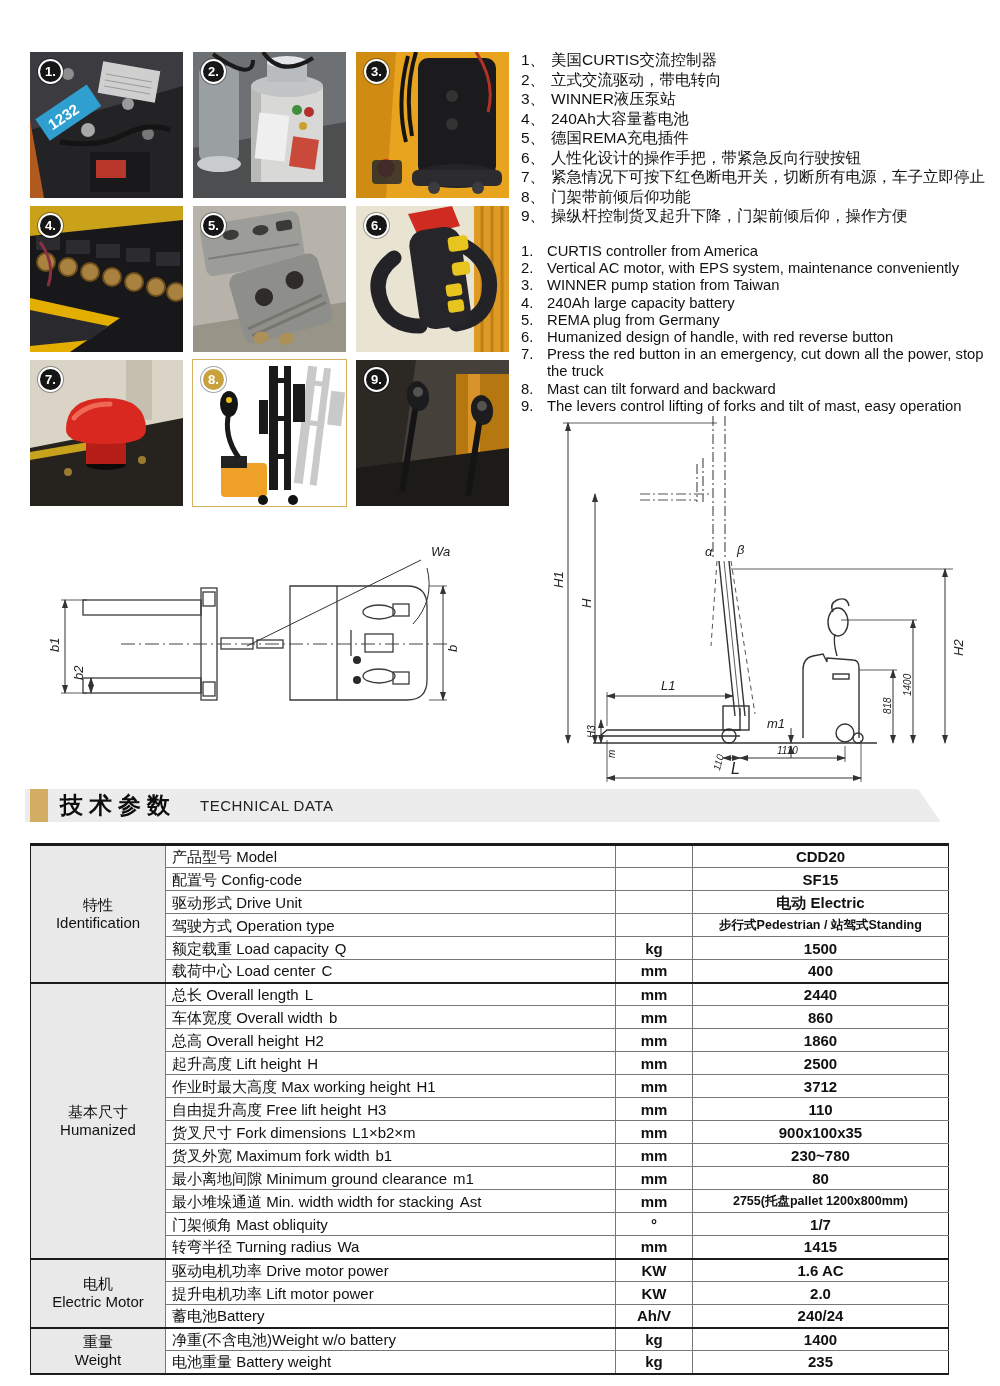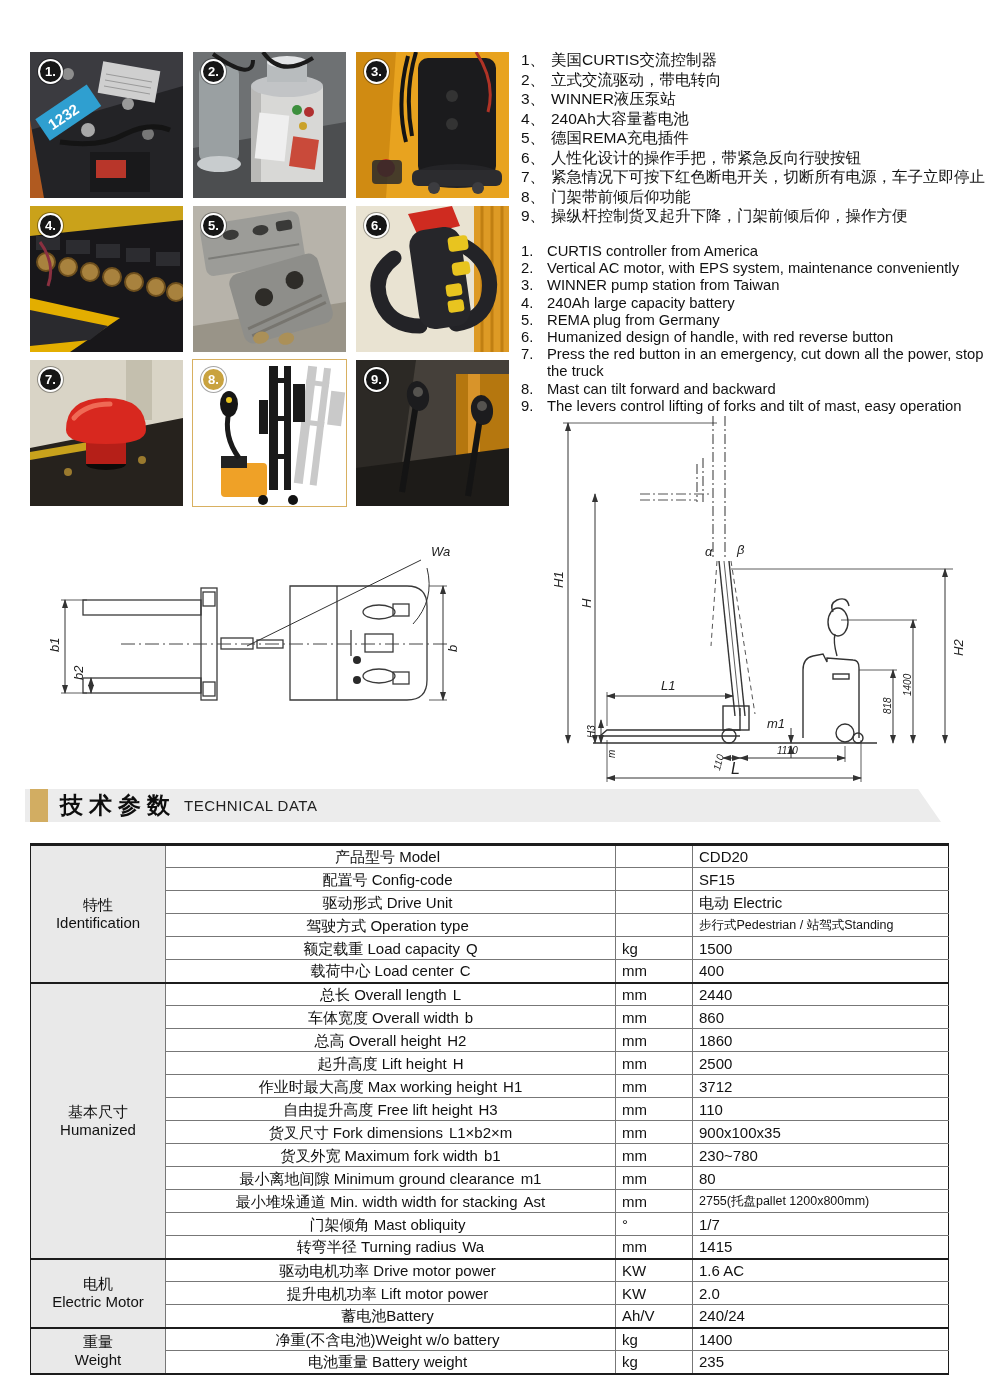--- a/index.html
+++ b/index.html
@@ -33,37 +33,37 @@
   .dim-label { font-style:italic; font-size:13px; fill:#222;
     font-family:"Liberation Sans",sans-serif; }
   .dim-label.small { font-size:10px; }
 
   
   .tech-header { position:absolute; left:25px; top:789px; width:916px; height:33px;
     background:#ececec; clip-path:polygon(0 0,97.5% 0,100% 100%,0 100%);
     display:flex; align-items:center; }
   .gold-square { width:18px; height:41px; background:#d2ad62; margin-left:5px; margin-top:-8px; }
   .title-cn { font-size:23px; font-weight:bold; letter-spacing:6px; margin-left:12px; color:#0d0d0d; }
-  .title-en { font-size:15px; color:#222; margin-left:8px; letter-spacing:.5px; }
+  .title-en { font-size:15px; color:#222; margin-left:24px; letter-spacing:.5px; }
 
   
   table.spec { position:absolute; left:30px; top:843px; width:918px;
     border-collapse:collapse; table-layout:fixed; font-size:15px; }
   table.spec col.c-sec { width:135px; } table.spec col.c-name { width:450px; }
   table.spec col.c-unit { width:77px; } table.spec col.c-val { width:256px; }
   table.spec { border-top:3px solid #1c1c1c; border-bottom:2px solid #1c1c1c; }
   table.spec td { border:1px solid #777; height:23px; padding:0 6px; line-height:19px;
     overflow:hidden; white-space:nowrap; }
   table.spec td.sec { background:#e9e9e9; text-align:center; padding:0 2px;
     border-left:1px solid #1c1c1c; white-space:normal; line-height:18px;margin-left:8px; }
   table.spec tbody { border-top:2.5px solid #1c1c1c; }
   table.spec td.name { }
-  table.spec td.name .cellflex { display:flex; justify-content:center; }
+  table.spec td.name .cellflex { display:flex; justify-content:flex-start; }
   table.spec td.name .sym { padding-left:6px; }
-  table.spec td.unit, table.spec td.val { text-align:left; }
+  table.spec td.unit, table.spec td.val { text-align:center;font-weight:bold; }
   table.spec td.val { border-right:1px solid #1c1c1c; }
   table.spec td.val.sm { font-size:12.5px;margin-top:32px; }
 </style>
 </head>
 <body>
 
 <div class="page">
 
   <div class="photo-grid">
 

